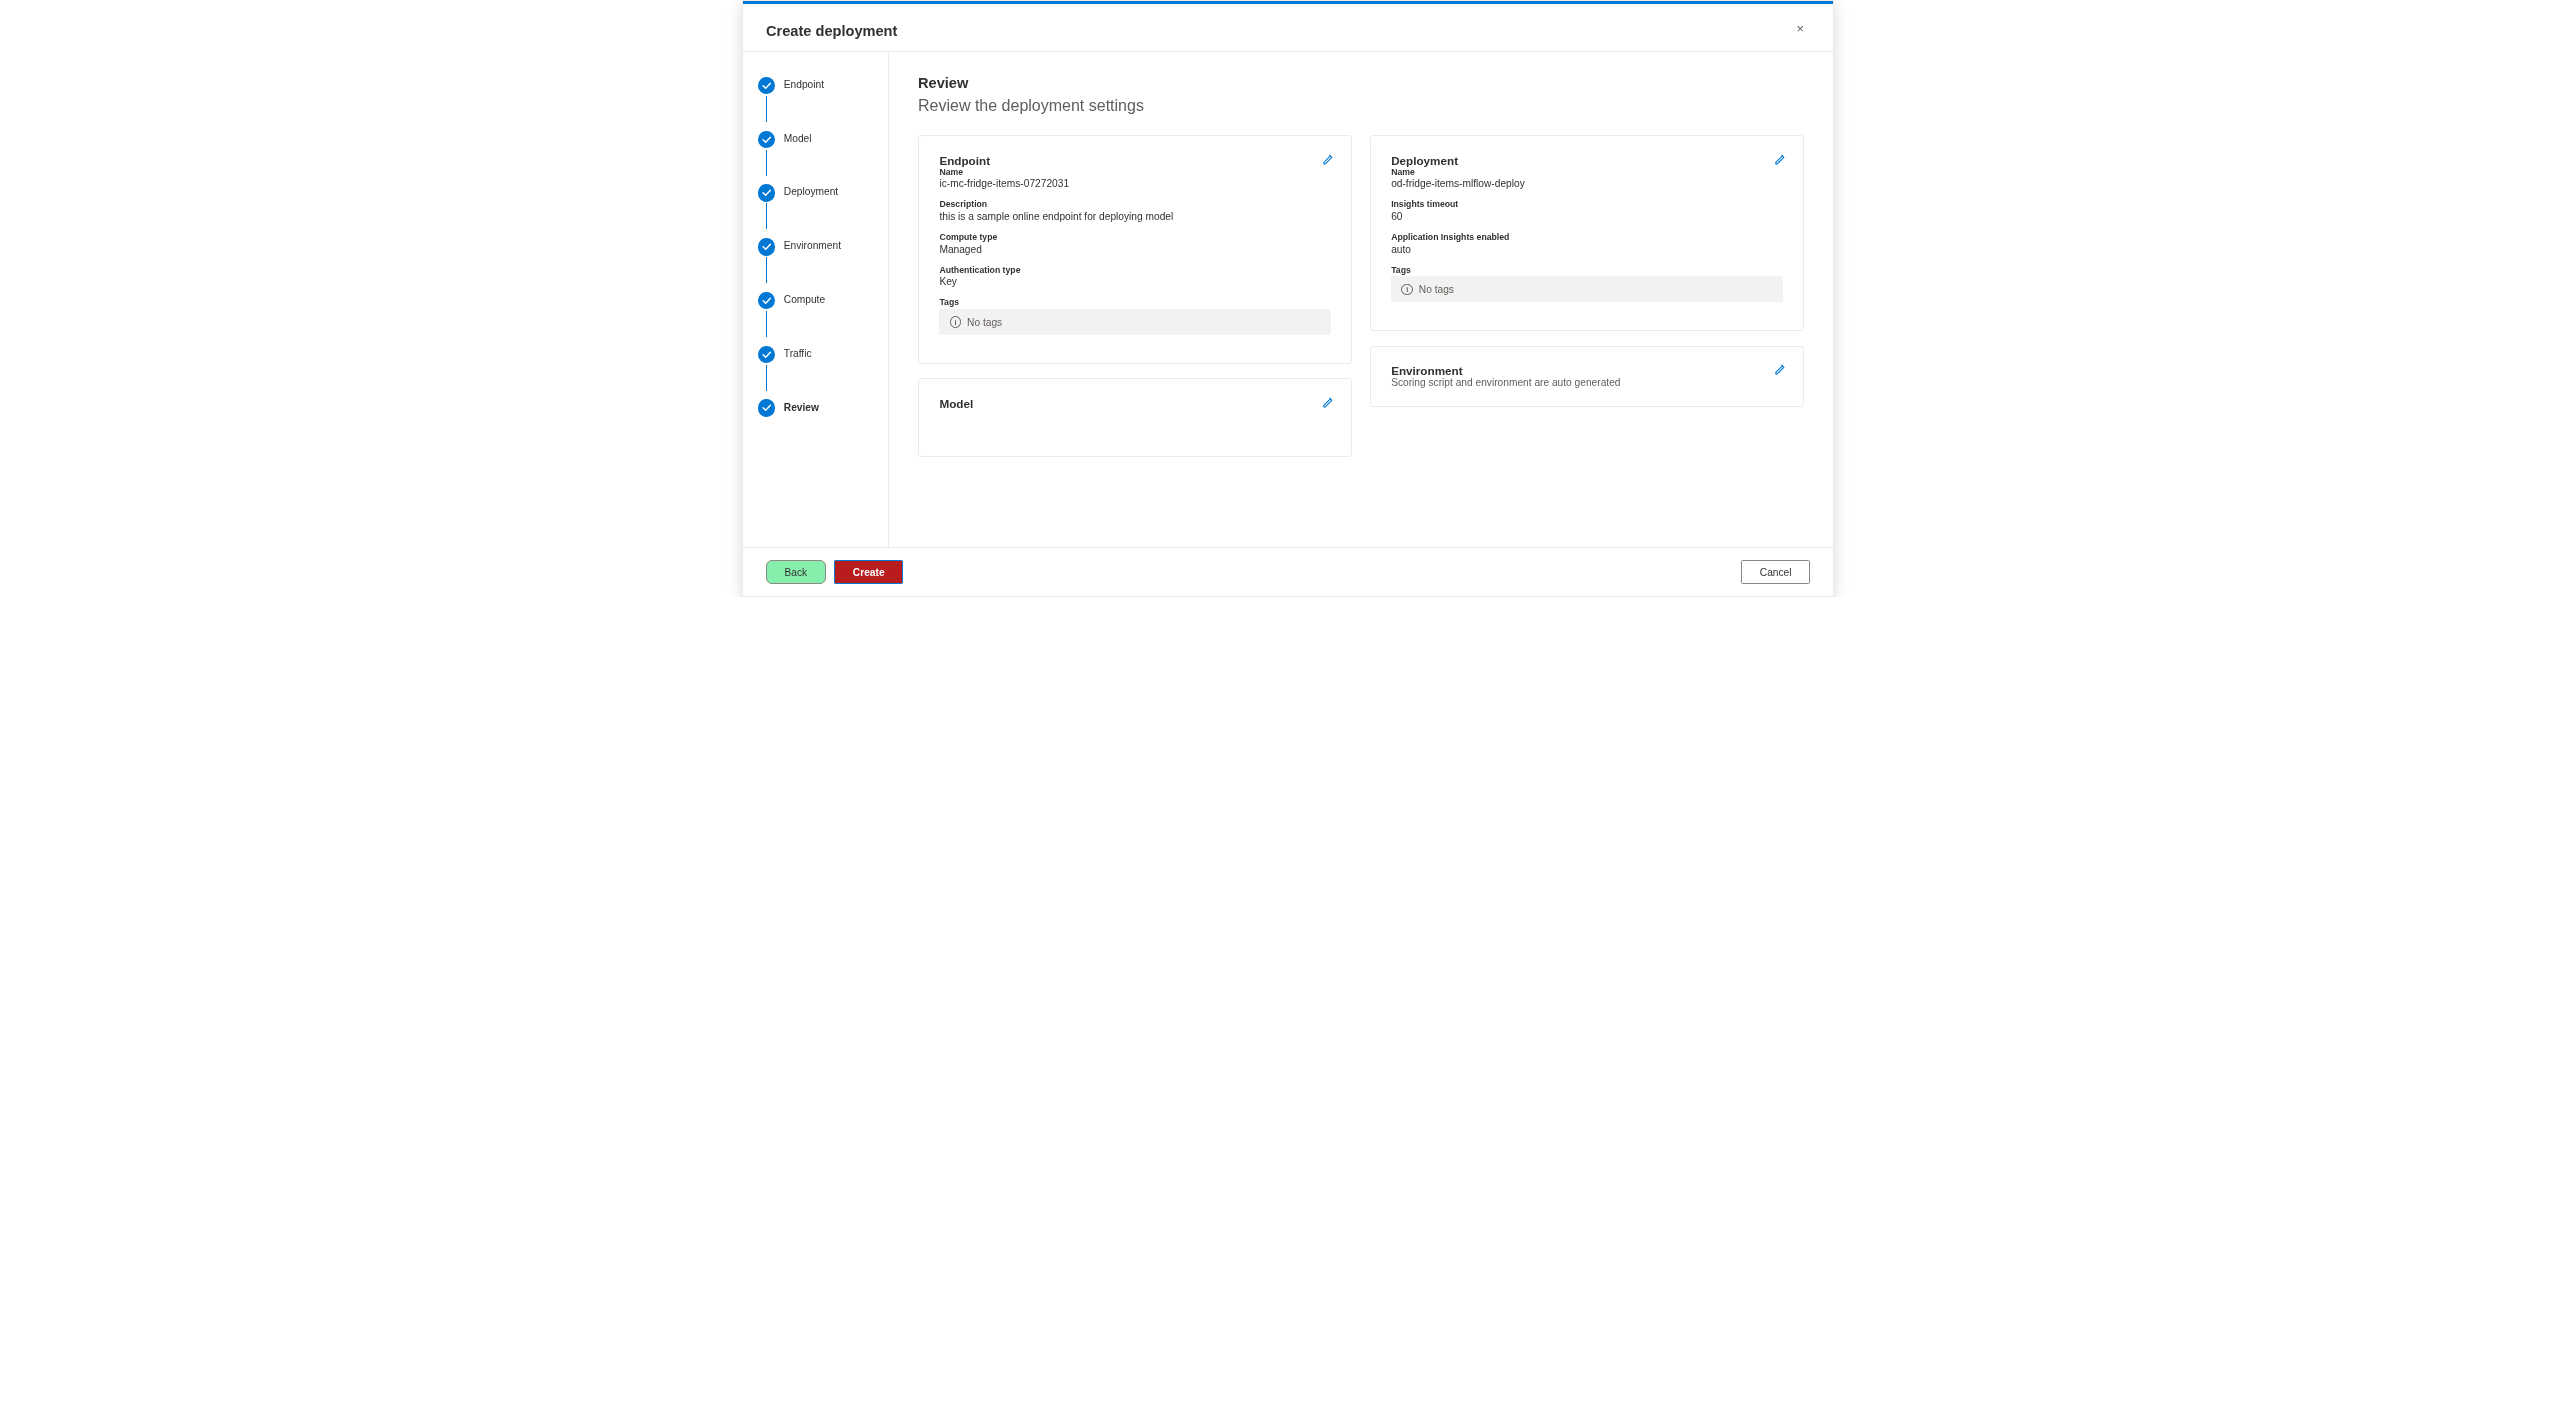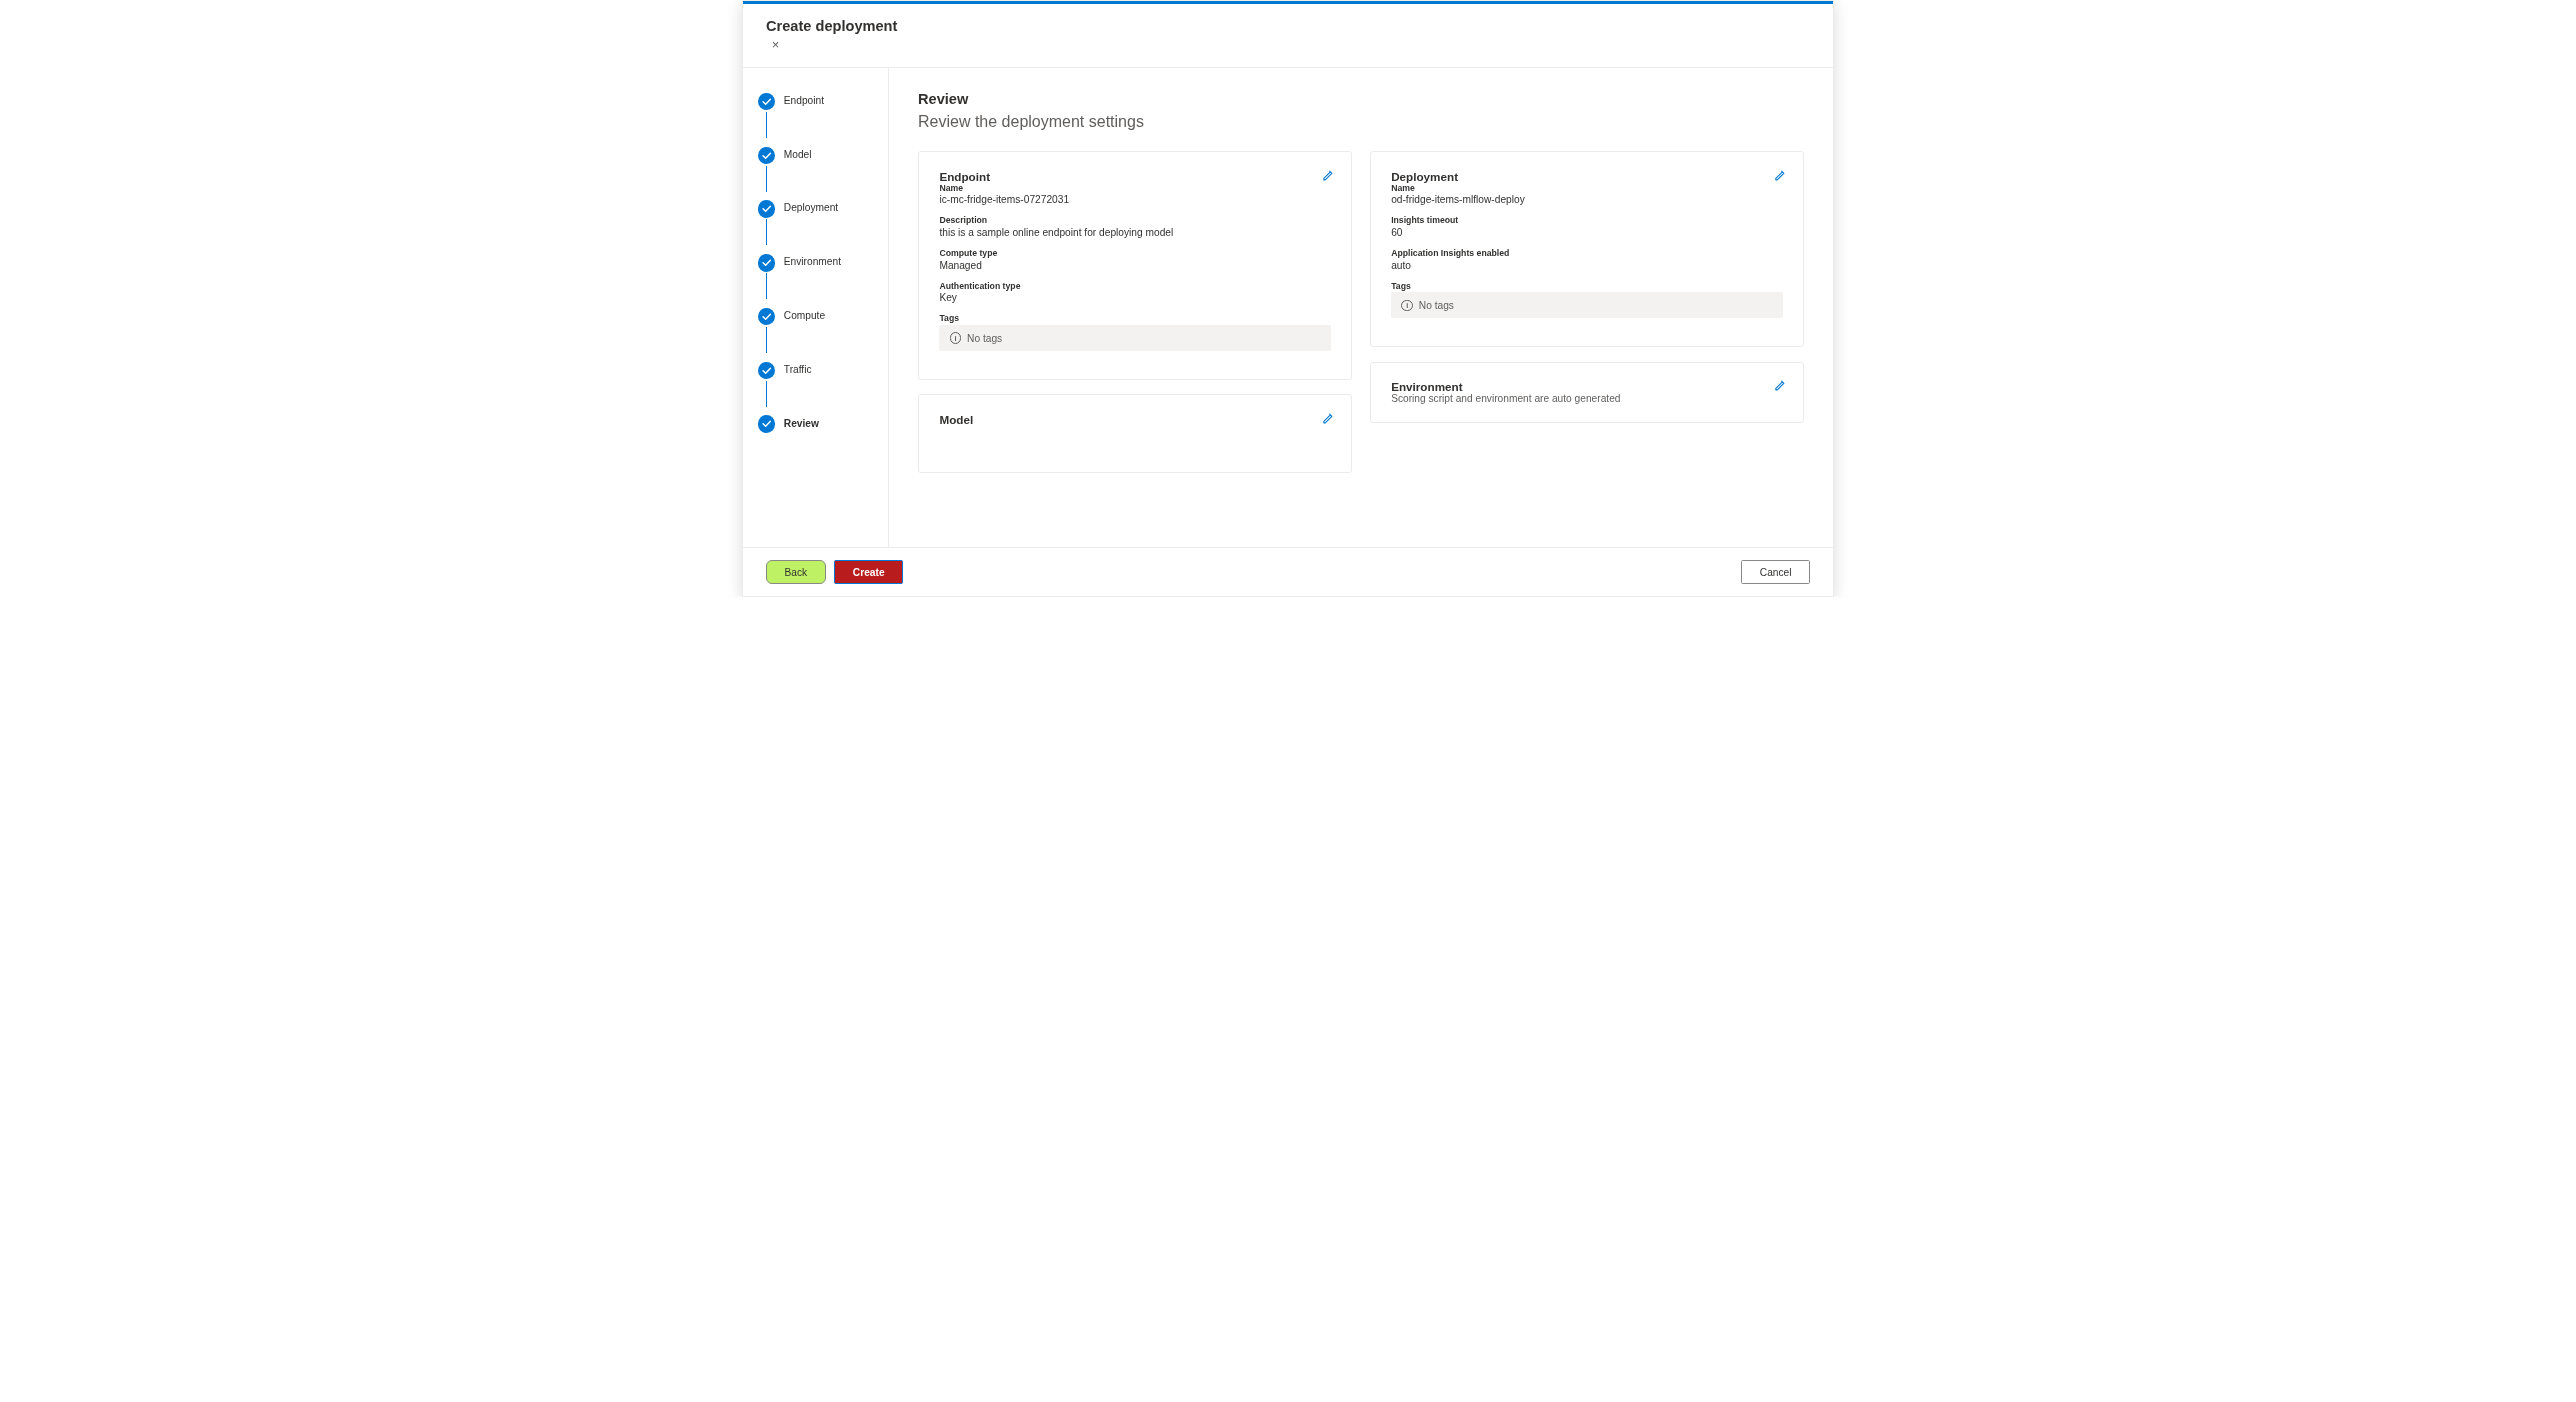--- a/index.html
+++ b/index.html
@@ -20,25 +20,24 @@
       flex-direction: column;
       margin: 0 auto;
       position: relative;
     }
     .dialog-top-bar {
       height: 2.9px;
       background: #0078d4;
     }
     .dialog-header {
       display: flex;
-      align-items: flex-start;
+      align-items: flex-end;
       justify-content: space-between;
       padding: 14.6px 23px 11.7px 23px;
       border-bottom: 0.7px solid #edebe9;
-      flex-direction: column;
     }
     .dialog-title {
       font-size: 14.6px;
       font-weight: 600;
       color: #323130;
     }
     .close-btn {
       background: none;
       border: none;
       cursor: pointer;
@@ -189,21 +188,21 @@
     }
     
     .dialog-footer {
       display: flex;
       align-items: center;
       padding: 11.7px 23px;
       border-top: 0.7px solid #edebe9;
       gap: 8.7px;
     }
     .btn-back {
-      background: #bef264;
+      background: #86efac;
       border: 0.7px solid #8a8886;
       color: #323130;
       padding: 5.8px 17.5px;
       font-size: 10.2px;
       border-radius: 6px;
       cursor: pointer;
       font-family: inherit;
       text-align: right;
     }
     .btn-create {

